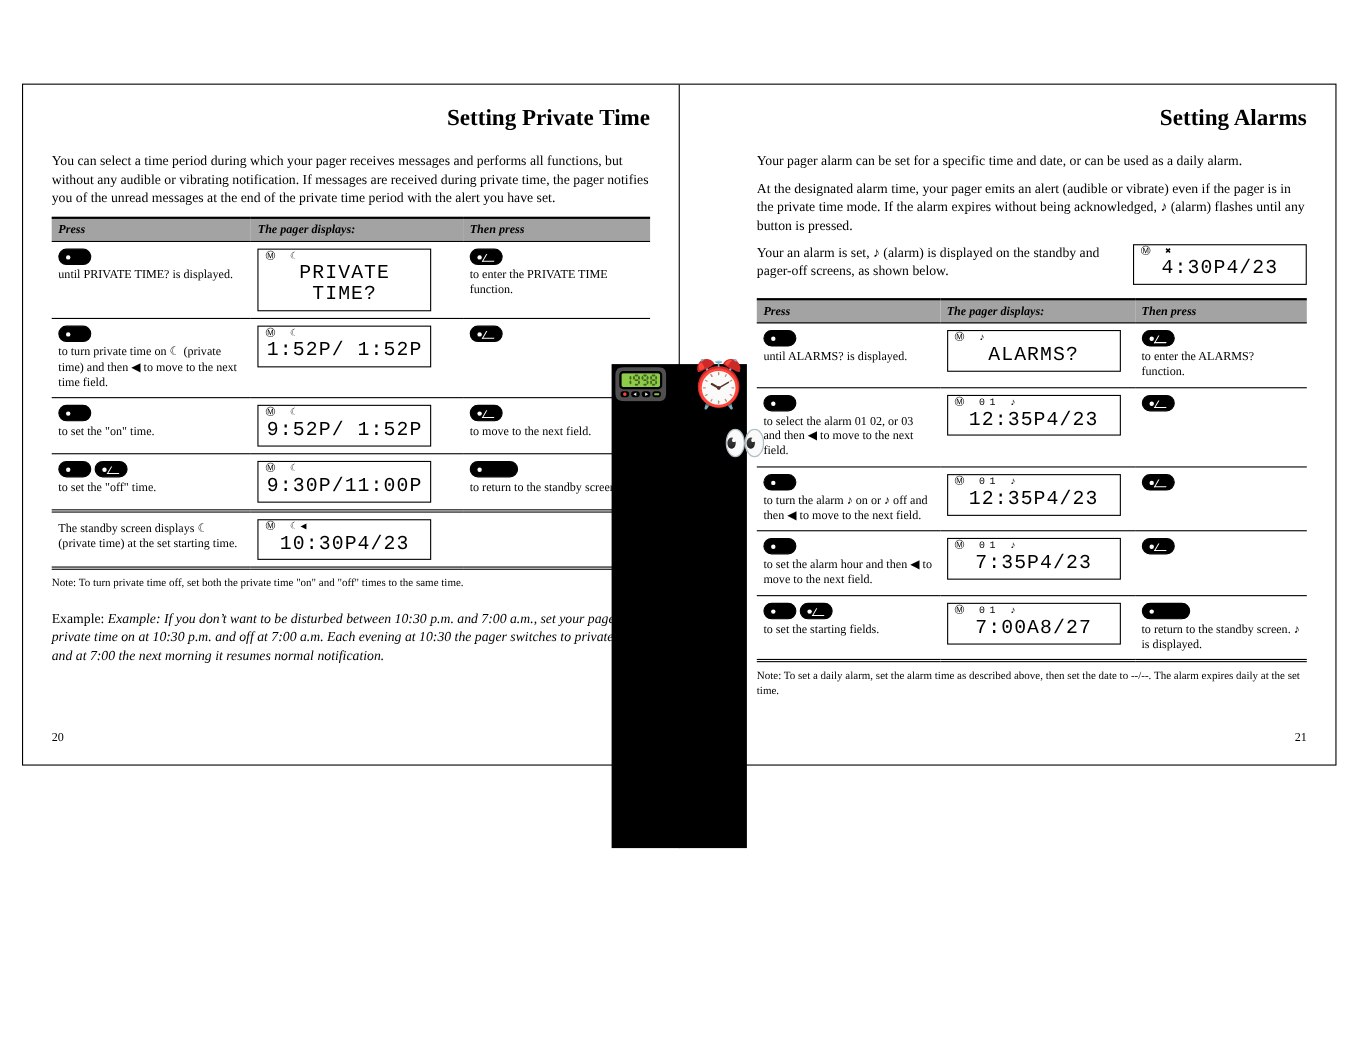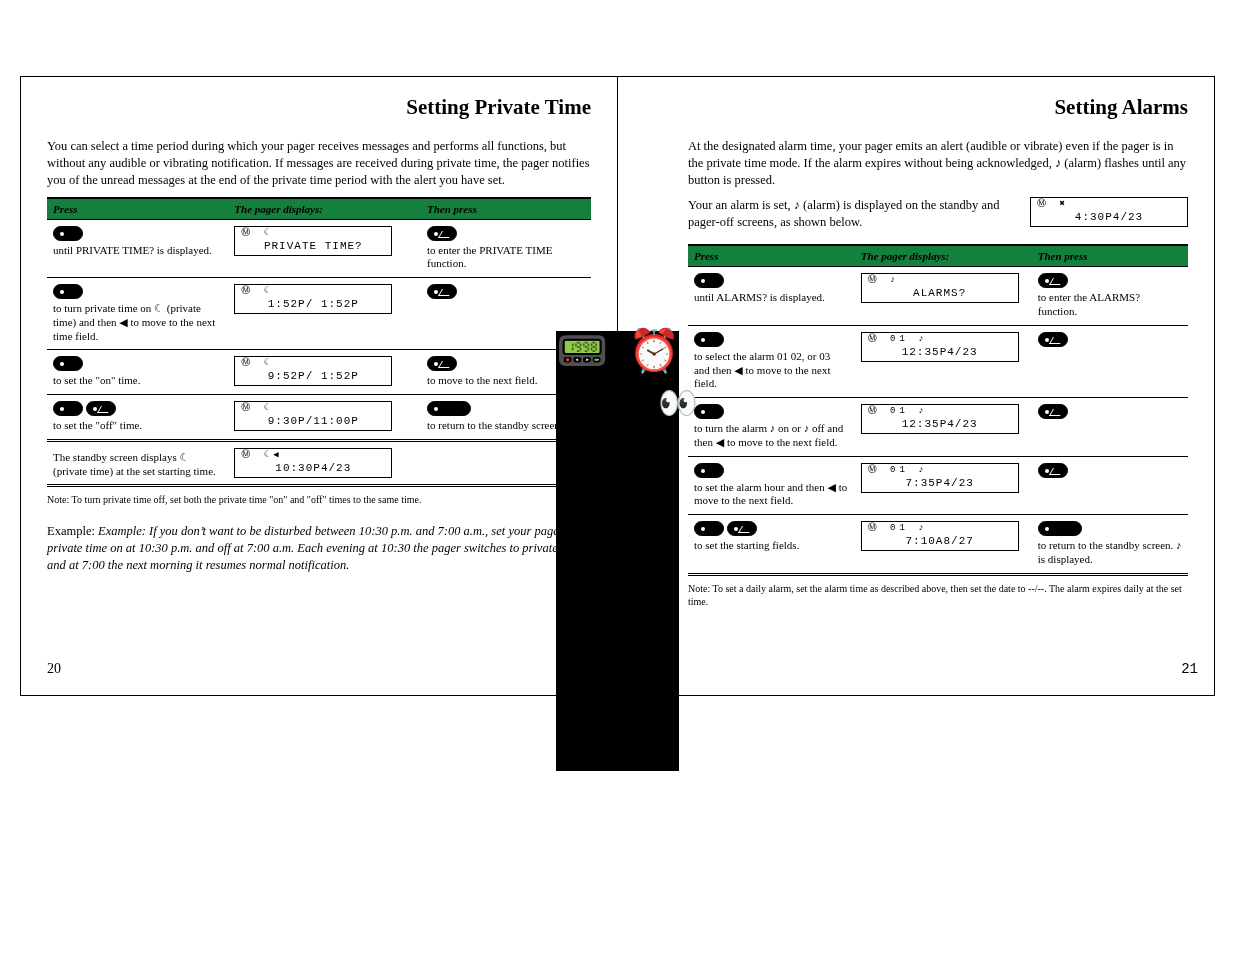--- a/index.html
+++ b/index.html
@@ -38,25 +38,25 @@
     height: 440px;
     background: #000;
     top: 254px;
   }
   .gutter-left  { right: -1px; } 
   .gutter-right { left: -1px;  }
 
   .pg-num {
     position: absolute;
     bottom: 18px;
-    font-size: 14px;
+    font-size: 11px;
     text-align: right;
   }
   .pg-num.left  { left: 26px; }
-  .pg-num.right { right: 16px; font-family: Liberation Mono, monospace; }
+  .pg-num.right { right: 26px; }
 
   h1.section-title {
     font-size: 21px;
     font-weight: bold;
     margin: 0 0 18px 0;
     text-align: right;
   }
   .lead {
     font-size: 12.5px;
     line-height: 1.35;
@@ -76,21 +76,21 @@
   }
   .example .emp { font-style: normal; }
 
   
   table.steps {
     width: 100%;
     border-collapse: collapse;
     font-size: 11px;
     margin-top: 6px;
   }
-  table.steps thead tr { background: #15803d; }
+  table.steps thead tr { background: #a3a3a3; }
   table.steps th {
     font-style: italic;
     font-weight: bold;
     text-align: left;
     padding: 4px 6px;
     border-top: 2px solid #000;
     border-bottom: 1px solid #000;
   }
   table.steps td {
     border-top: 1px solid #000;
@@ -142,21 +142,21 @@
     display: inline-block;
     background: #fff;
   }
   .lcd .row-icons {
     font-size: 9px;
     letter-spacing: 4px;
     margin-bottom: 1px;
     position: relative;
   }
   .lcd .big {
-    font-size: 11px;
+    font-size: 18px;
     letter-spacing: 1px;
   }
   .lcd .split { display:flex; justify-content: center; }
   .lcd .center {text-align:center;}
 
   
   .clip {
     position: absolute;
     font-size: 42px;
     line-height: 1;
@@ -302,20 +302,21 @@
 
   <div class="divider"></div>
 
   <div class="page page-right">
     <div class="gutter-tab gutter-right"></div>
     <span class="clip clip-clock">⏰</span>
     <span class="clip clip-eyes">👀</span>
 
     <h1 class="section-title">Setting Alarms</h1>
 
+    <p class="lead">Your pager alarm can be set for a specific time and date, or can be used as a daily alarm.</p>
     <p class="lead">
       <span>At the designated alarm time, your pager emits an alert (audible or vibrate) even if the pager is in the private time mode. If the alarm expires without being acknowledged, </span>
       <span>♪</span>
       <span> (alarm) flashes until any button is pressed.</span>
     </p>
 
     <div class="tiny-lcd-top">
       <div class="lcd">
         <div class="row-icons">Ⓜ                ✖</div>
         <div class="big split">
@@ -423,21 +424,21 @@
         <tr class="final">
           <td class="press">
             <span class="pill"></span>
             <span class="pill read"></span>
             <div class="subtext">to set the starting fields.</div>
           </td>
           <td>
             <div class="lcd">
               <div class="row-icons">Ⓜ     01         ♪</div>
               <div class="big split">
-                <span>7:10A</span>
+                <span>7:00A</span>
                 <span>8/27</span>
               </div>
             </div>
           </td>
           <td class="next">
             <span class="pill" style="min-width:44px;border-radius:11px"></span>
             <div class="subtext">to return to the standby screen.   ♪ is displayed.</div>
           </td>
         </tr>
       </tbody>

